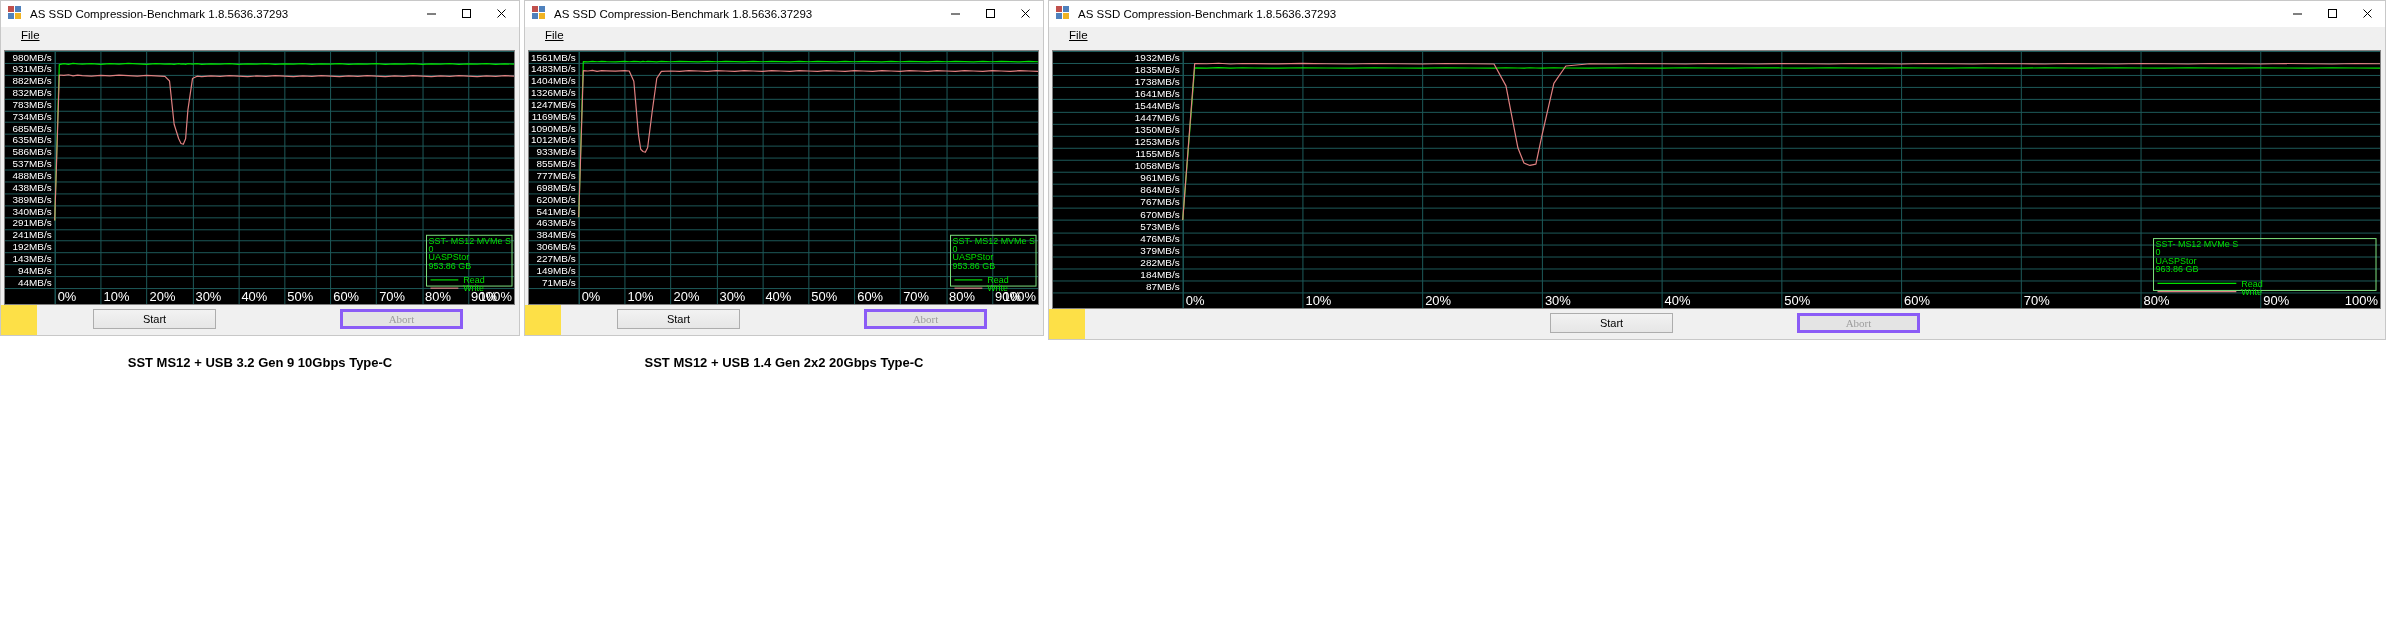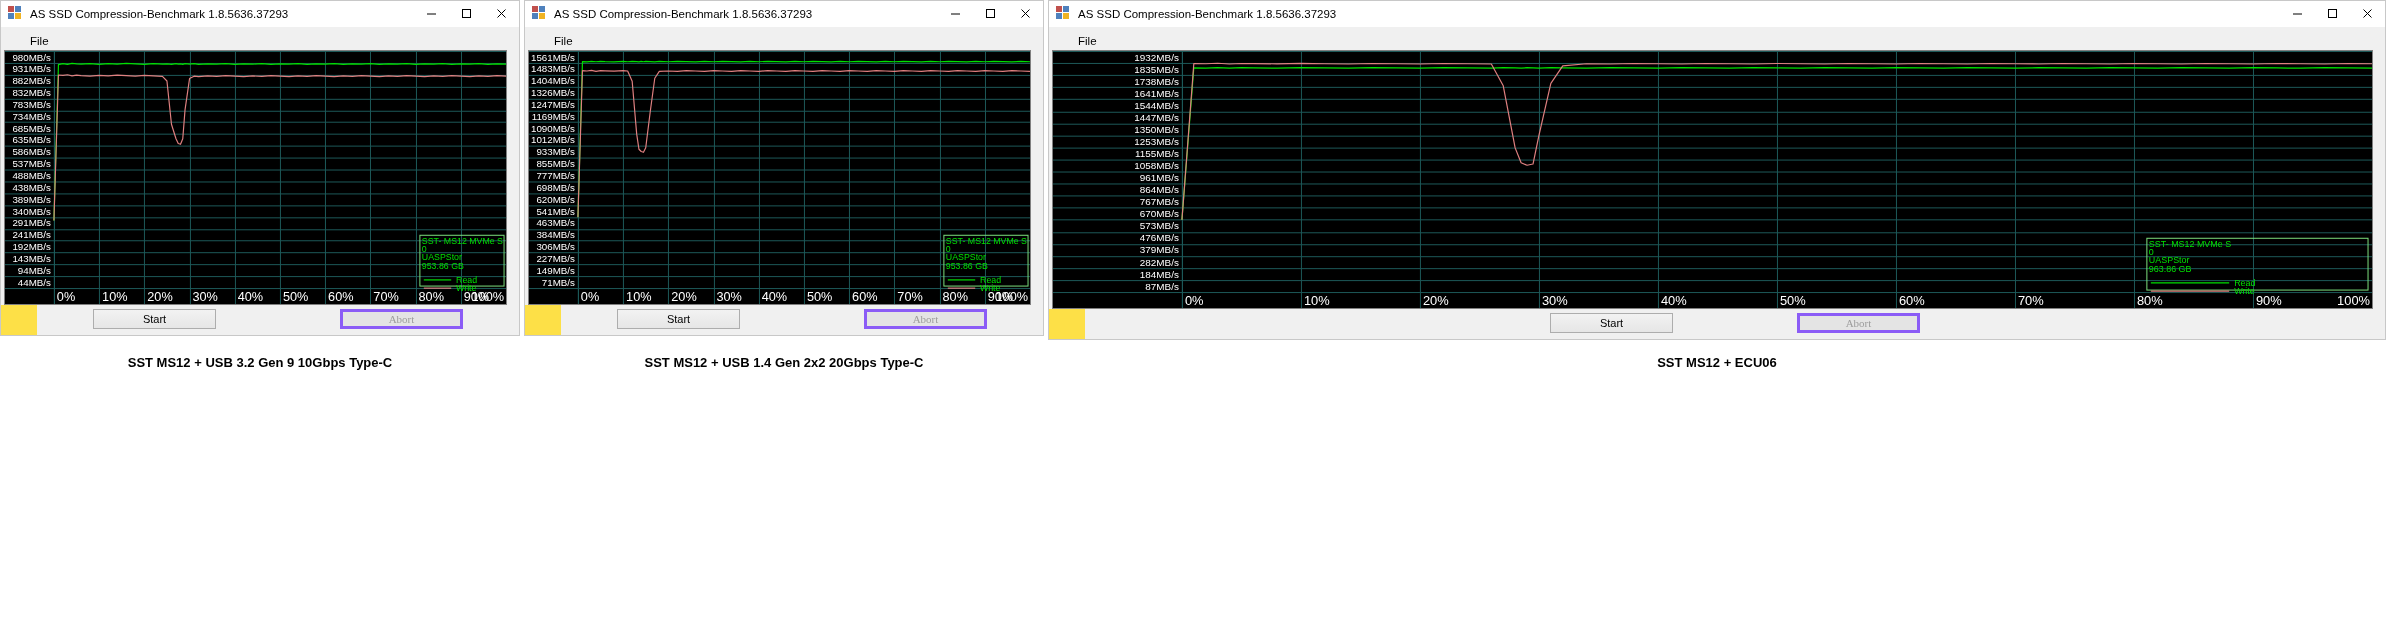--- a/index.html
+++ b/index.html
@@ -55,33 +55,34 @@
     font-size: 11px; color: #000;
     line-height: 1;
   }
   .win-btn svg { display: block; }
 
   .menubar {
     height: 22px;
     flex: 0 0 22px;
     background: #f0f0f0;
     display: flex;
-    align-items: flex-end;
-    padding-left: 23px;
+    align-items: flex-start;
+    padding-left: 14px;
+    text-decoration: underline;
   }
   .menu-item {
     font-size: 11.5px;
     color: #000;
     padding: 2px 6px;
   }
 
   .chart-wrap {
     flex: 1 1 auto;
     background: #f0f0f0;
-    padding: 1px 12px 0 3px;
+    padding: 1px 4px 0 3px;
     position: relative;
   }
   .chart {
     width: 100%;
     height: 100%;
     background: #000;
     position: relative;
     border: 1px solid #808080;
     overflow: hidden;
   }
@@ -484,14 +485,13 @@
             </g>
           </svg>
         </div>
       </div>
       <div class="buttonbar">
         <div class="btn">Start</div>
         <div class="btn-gap"></div>
         <div class="btn disabled">Abort</div>
       </div>
     </div>
-    <div class="caption" style="left: 1048px; top: 355px; width: 1338px;">SST MS12 + ECU06</div>
   </div>
 
 </body></html>

